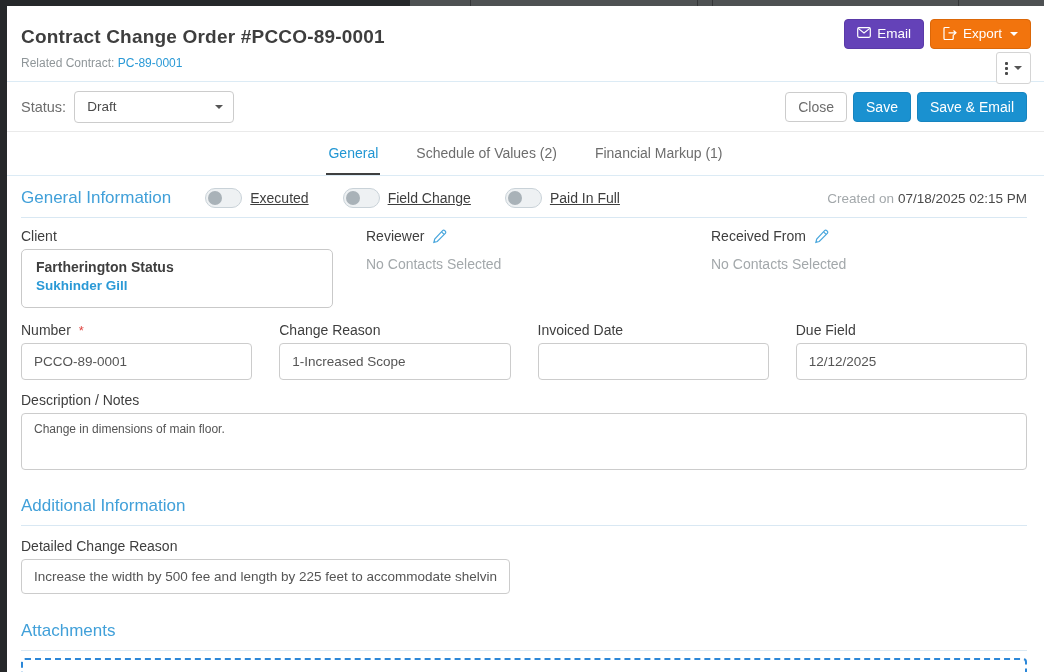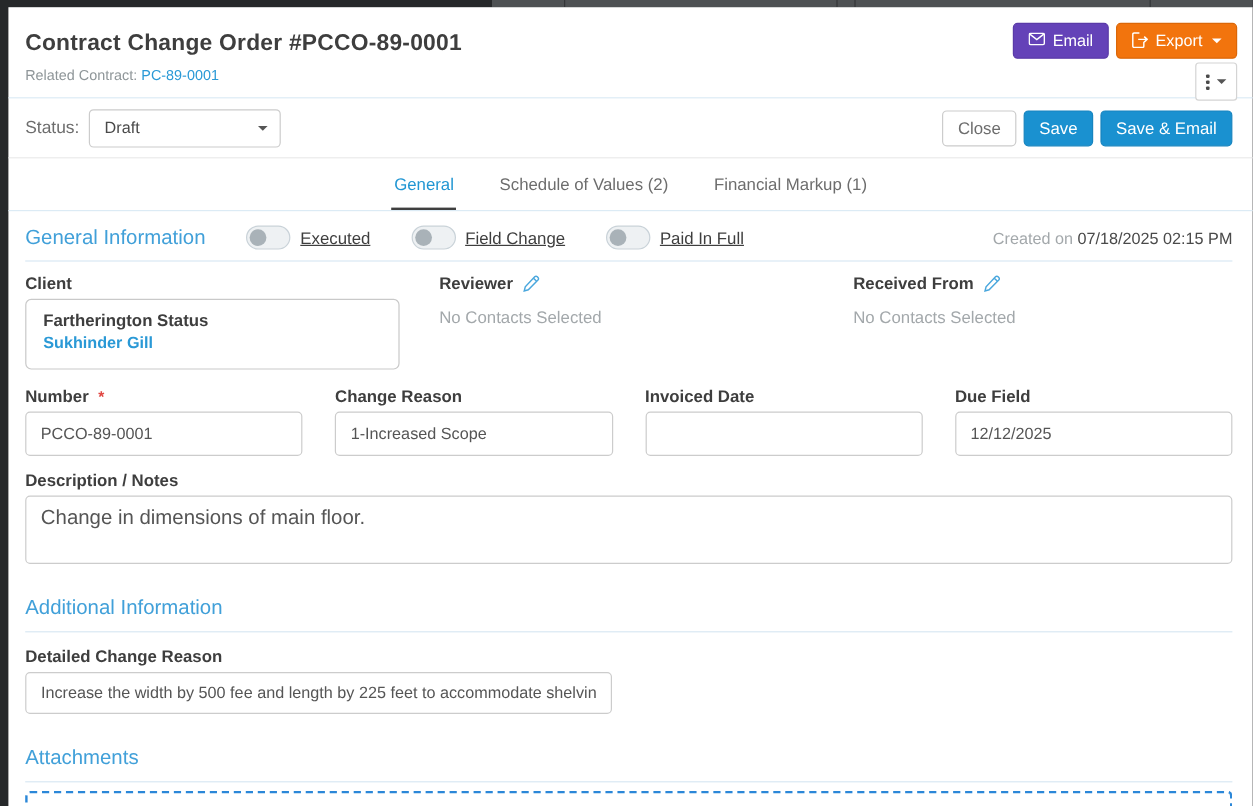--- a/index.html
+++ b/index.html
@@ -97,42 +97,42 @@
     position: absolute; left: 2px; top: 2px; width: 14px; height: 14px;
     border-radius: 50%; background: #a9b2b8;
   }
   .toggle-label { font-size: 14px; color: #3e3e3e; }
 
   .created { margin-left: auto; font-size: 13.5px; color: #4a4a4a; }
   .created .muted { color: #a3a8ab; }
 
   
   .contacts-row { display: grid; grid-template-columns: 345px 345px 1fr; margin-top: 10px; }
-  .field-label { font-size: 14px; color: #3e3e3e; margin-bottom: 5px; display: flex; align-items: center; gap: 8px; font-weight: bold; }
+  .field-label { font-size: 14px; color: #3e3e3e; margin-bottom: 5px; display: flex; align-items: center; gap: 8px; }
   .required { color: #e04642; font-size: 13px; }
   .client-card {
     width: 312px; min-height: 59px; border: 1px solid #c9c9c9; border-radius: 5px;
     padding: 9px 14px; margin-top: 2px;
   }
   .client-company { font-size: 14px; font-weight: 700; color: #3e3e3e; }
   .client-contact { font-size: 13.5px; color: #2a99d6; text-decoration: none; display: inline-block; margin-top: 3px; cursor: pointer; font-weight: bold; }
   .empty-contacts { font-size: 14px; color: #a3a8ab; margin-top: 12px; }
   .pencil-icon { cursor: pointer; display: inline-flex; }
 
   
   .fields-row { display: grid; grid-template-columns: repeat(4, 1fr); gap: 27px; margin-top: 14px; }
   .text-input {
     width: 100%; height: 37px; border: 1px solid #cccccc; border-radius: 4px;
     padding: 0 12px; font-family: inherit; font-size: 13.5px; color: #555; background: #fff;
   }
 
   .description-block { margin-top: 12px; }
   .description-block textarea {
     width: 100%; height: 57px; border: 1px solid #cccccc; border-radius: 4px;
-    padding: 8px 12px; font-family: inherit; font-size: 17px; color: #555; resize: none;
+    padding: 8px 12px; font-family: inherit; font-size: 12px; color: #555; resize: none;
   }
 
   .detail-block { margin-top: 12px; }
   .detail-block .text-input { width: 489px; height: 35px; }
 
   
   .dropzone {
     margin-top: 7px; height: 40px; border: 2px dashed #2b87d8; border-radius: 4px;
   }
 </style>

